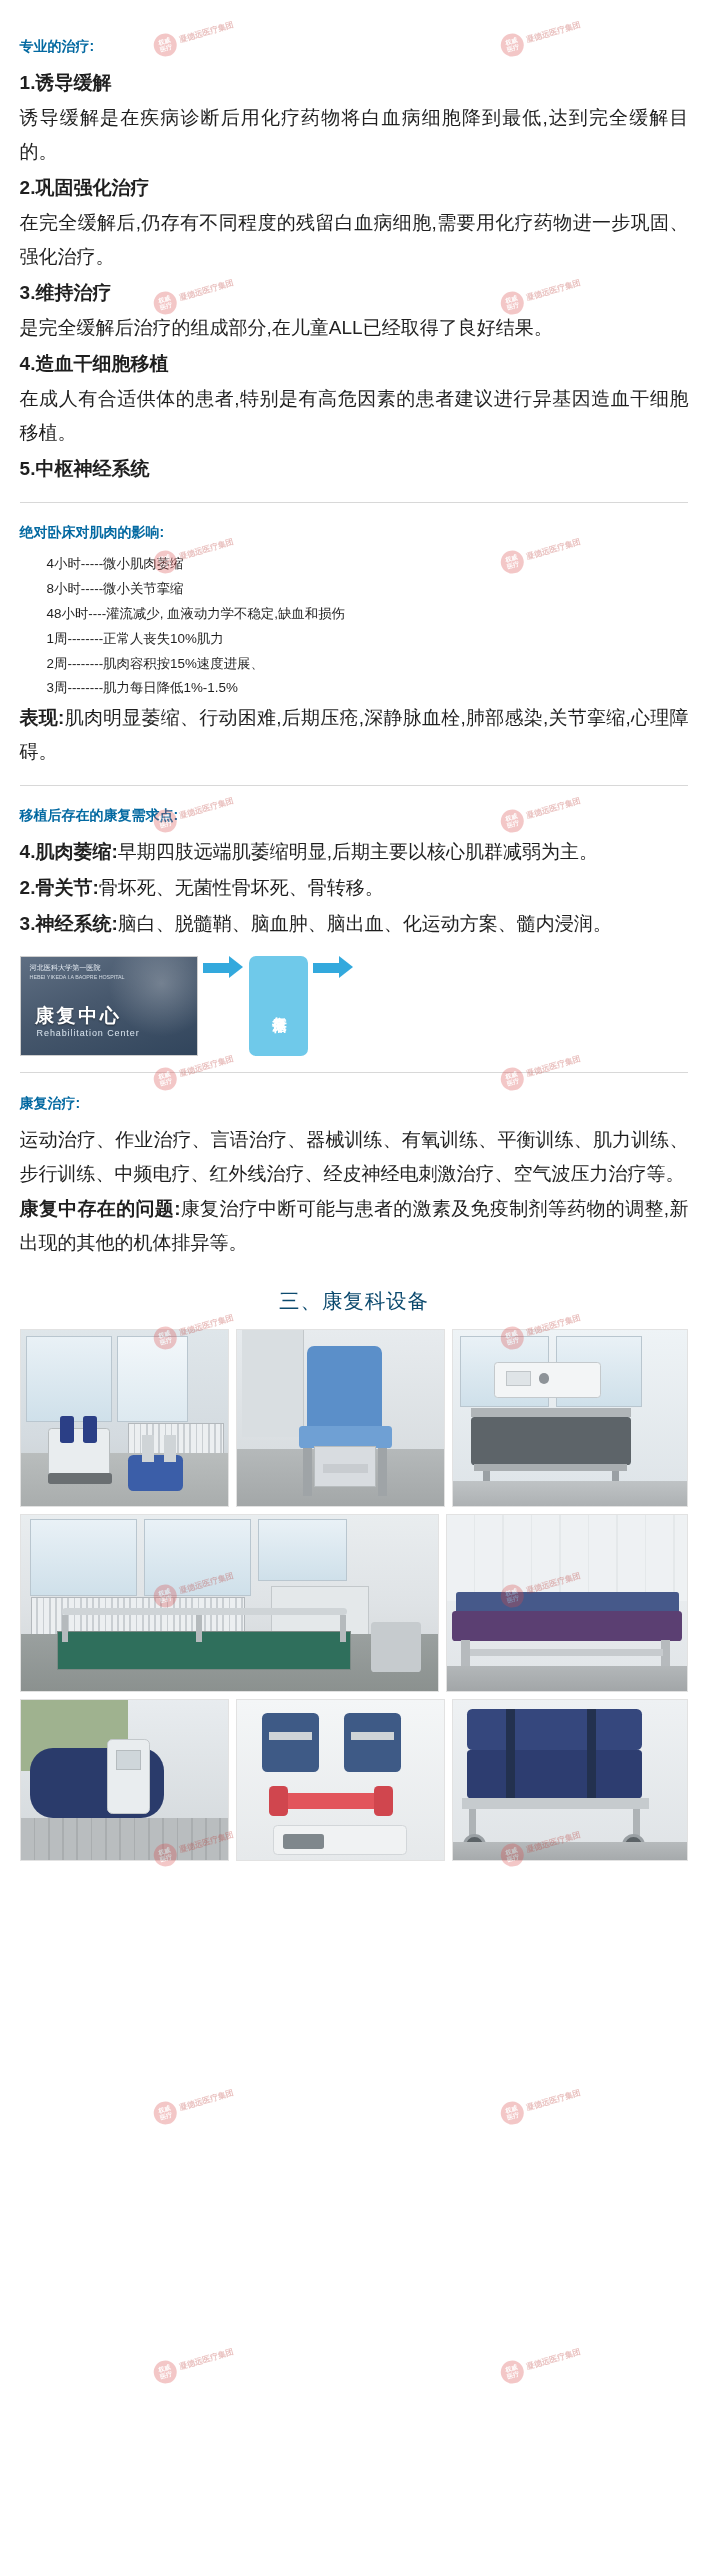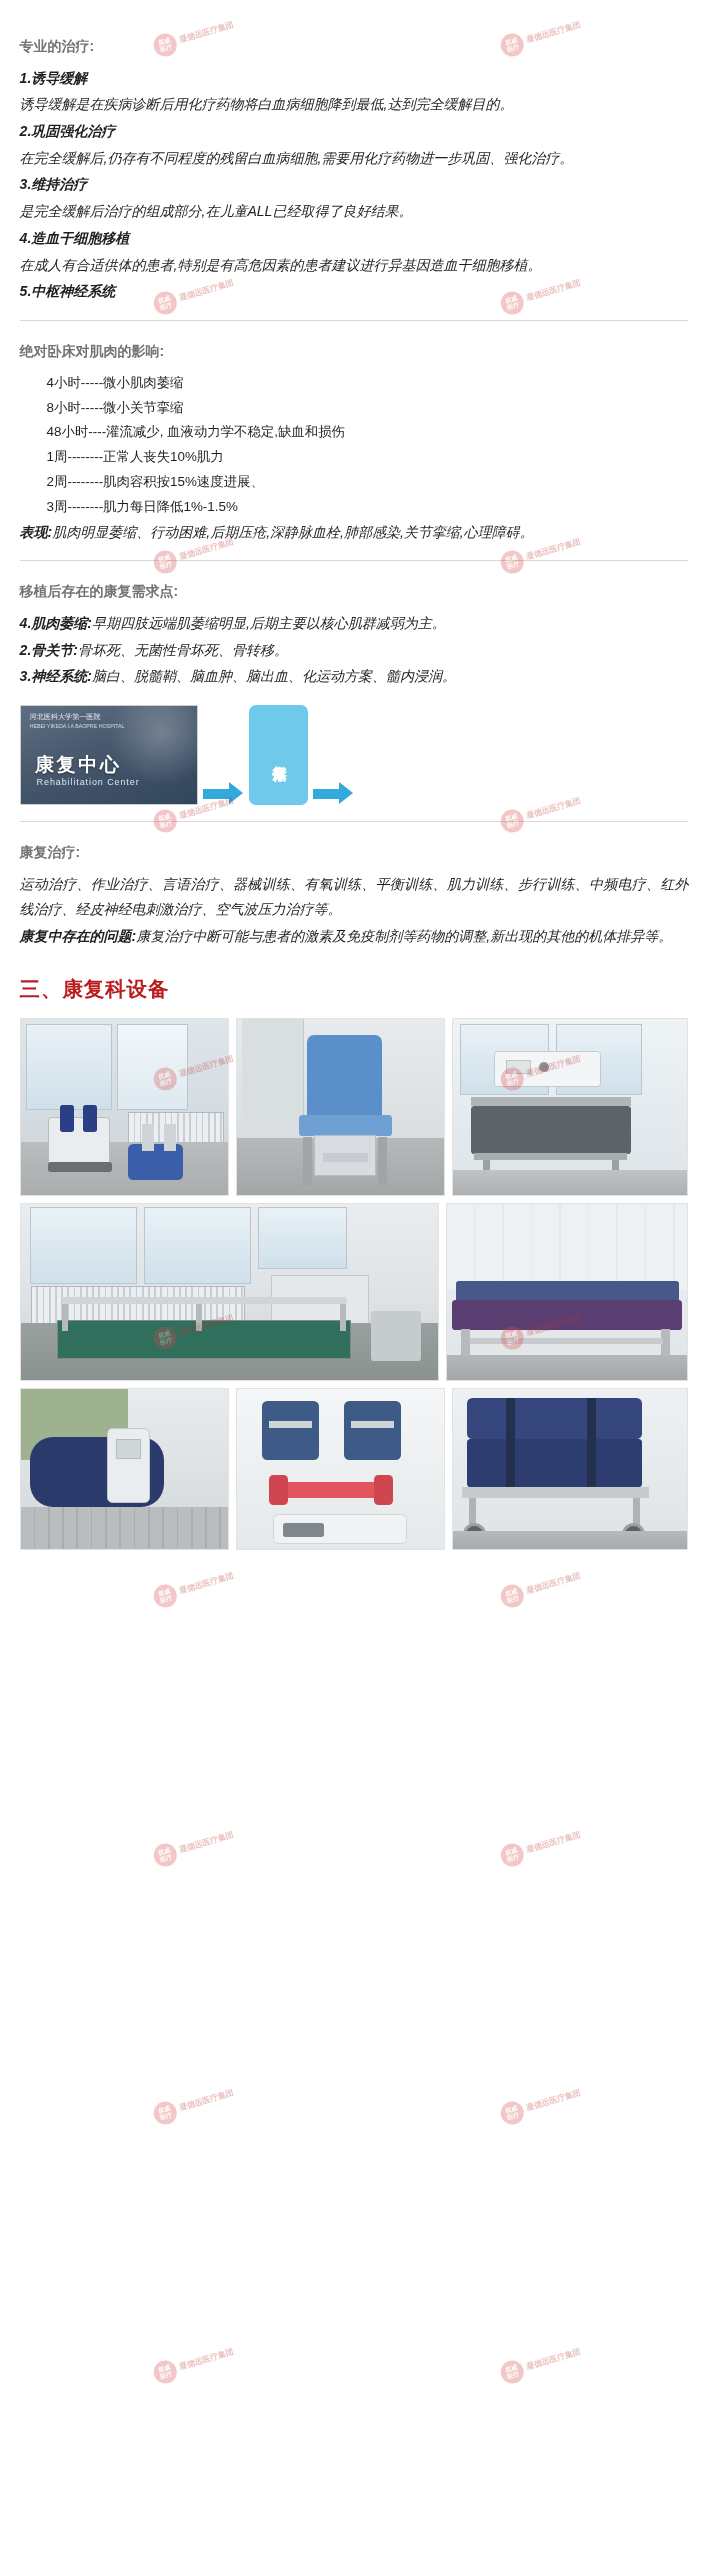--- a/index.html
+++ b/index.html
@@ -52,39 +52,39 @@
     font-size: 8px;
     color: #b9342f;
     line-height: 9.8px;
     font-weight: bold;
     white-space: nowrap;
   }
 
   
   h2.section-title {
     font-size: 20.5px;
-    color: #b91c1c;
-    font-weight: bold;
+    color: #0c4a6e;
+    font-weight: normal;
     margin: 27px 0 14.3px 0;
     letter-spacing: 0.9px;
+    text-align: center;
   }
   .blue-head {
-    color: #737373;
+    color: #0369a1;
     font-weight: bold;
     font-size: 14px;
     margin: 19.6px 0 9px 0;
     line-height: 1.5;
   }
   p.body {
-    font-size: 14px;
+    font-size: 19px;
     line-height: 1.78;
     margin: 0 0 1.8px 0;
     color: #1f1f1f;
     text-align: justify;
-    font-style: italic;
   }
   p.body.num {
     font-weight: bold;
   }
 
   .list-line {
     font-size: 13.4px;
     line-height: 1.85;
     color: #1f1f1f;
     padding-left: 27px;
@@ -93,21 +93,21 @@
 
   hr.sep {
     border: 0;
     border-top: 0.9px solid #d8d8d8;
     margin: 16px 0 3.6px 0;
   }
 
   
   .flow {
     display: flex;
-    align-items: flex-end;
+    align-items: flex-start;
     gap: 0px;
     margin: 16px 0 5.3px 0;
   }
   .flow-photo {
     width: 178px;
     height: 100px;
     flex: 0 0 auto;
     border: 0.9px solid #cfcfcf;
     background: linear-gradient(160deg,#5f6f83 0%, #47586d 45%, #31455c 100%);
     position: relative;

